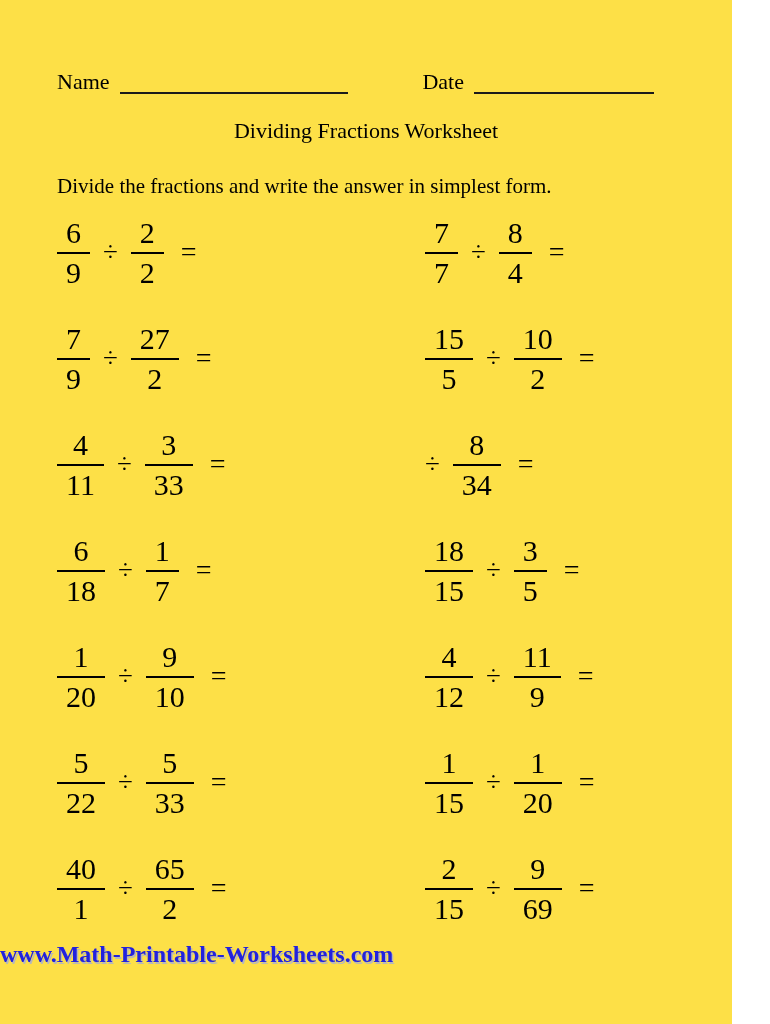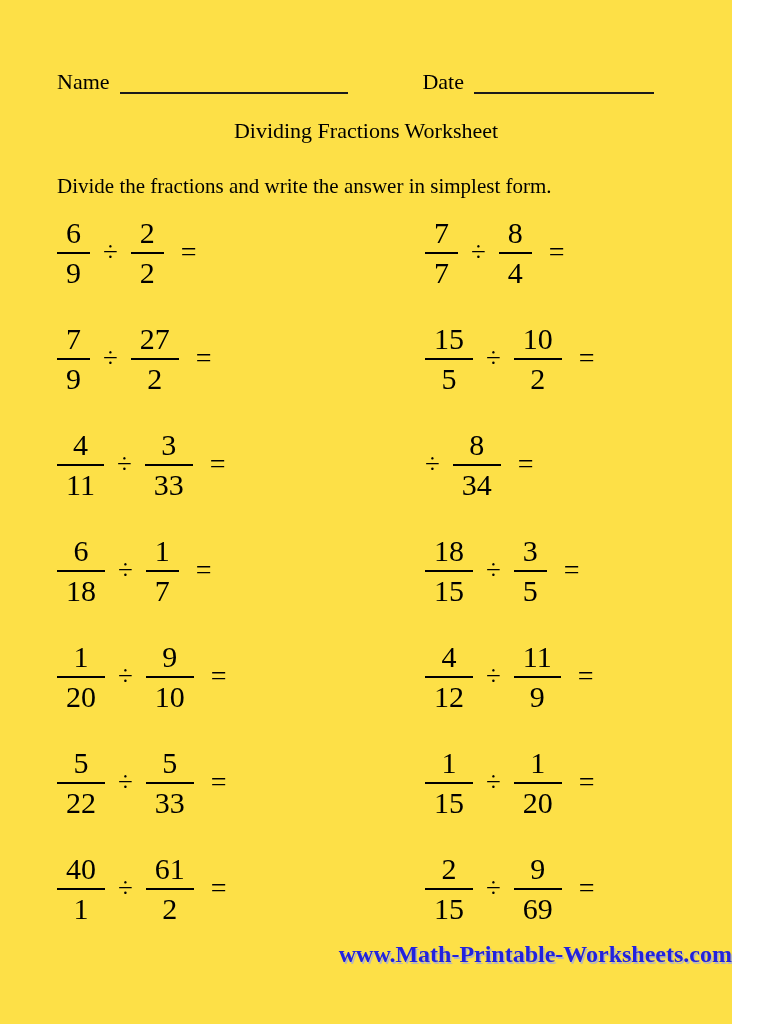--- a/index.html
+++ b/index.html
@@ -88,21 +88,21 @@
   .eq {
     font-size: 28px;
     margin-left: 4px;
     padding-bottom: 2px;
   }
   .footer {
     position: absolute;
     left: 0;
     right: 0;
     bottom: 56px;
-    text-align: right;
+    text-align: left;
     font-size: 24px;
     font-weight: bold;
     text-shadow: 1.5px 1.5px 0 #b8b8b8;
   }
 </style>
 </head>
 <body>
 
 <div class="page">
 
@@ -274,21 +274,21 @@
       <span class="eq">=</span>
     </div>
 
     <div class="problem">
       <span class="fraction">
         <span class="num">40</span>
         <span class="den">1</span>
       </span>
       <span class="op">÷</span>
       <span class="fraction">
-        <span class="num">61</span>
+        <span class="num">65</span>
         <span class="den">2</span>
       </span>
       <span class="eq">=</span>
     </div>
 
     <div class="problem">
       <span class="fraction">
         <span class="num">2</span>
         <span class="den">15</span>
       </span>

